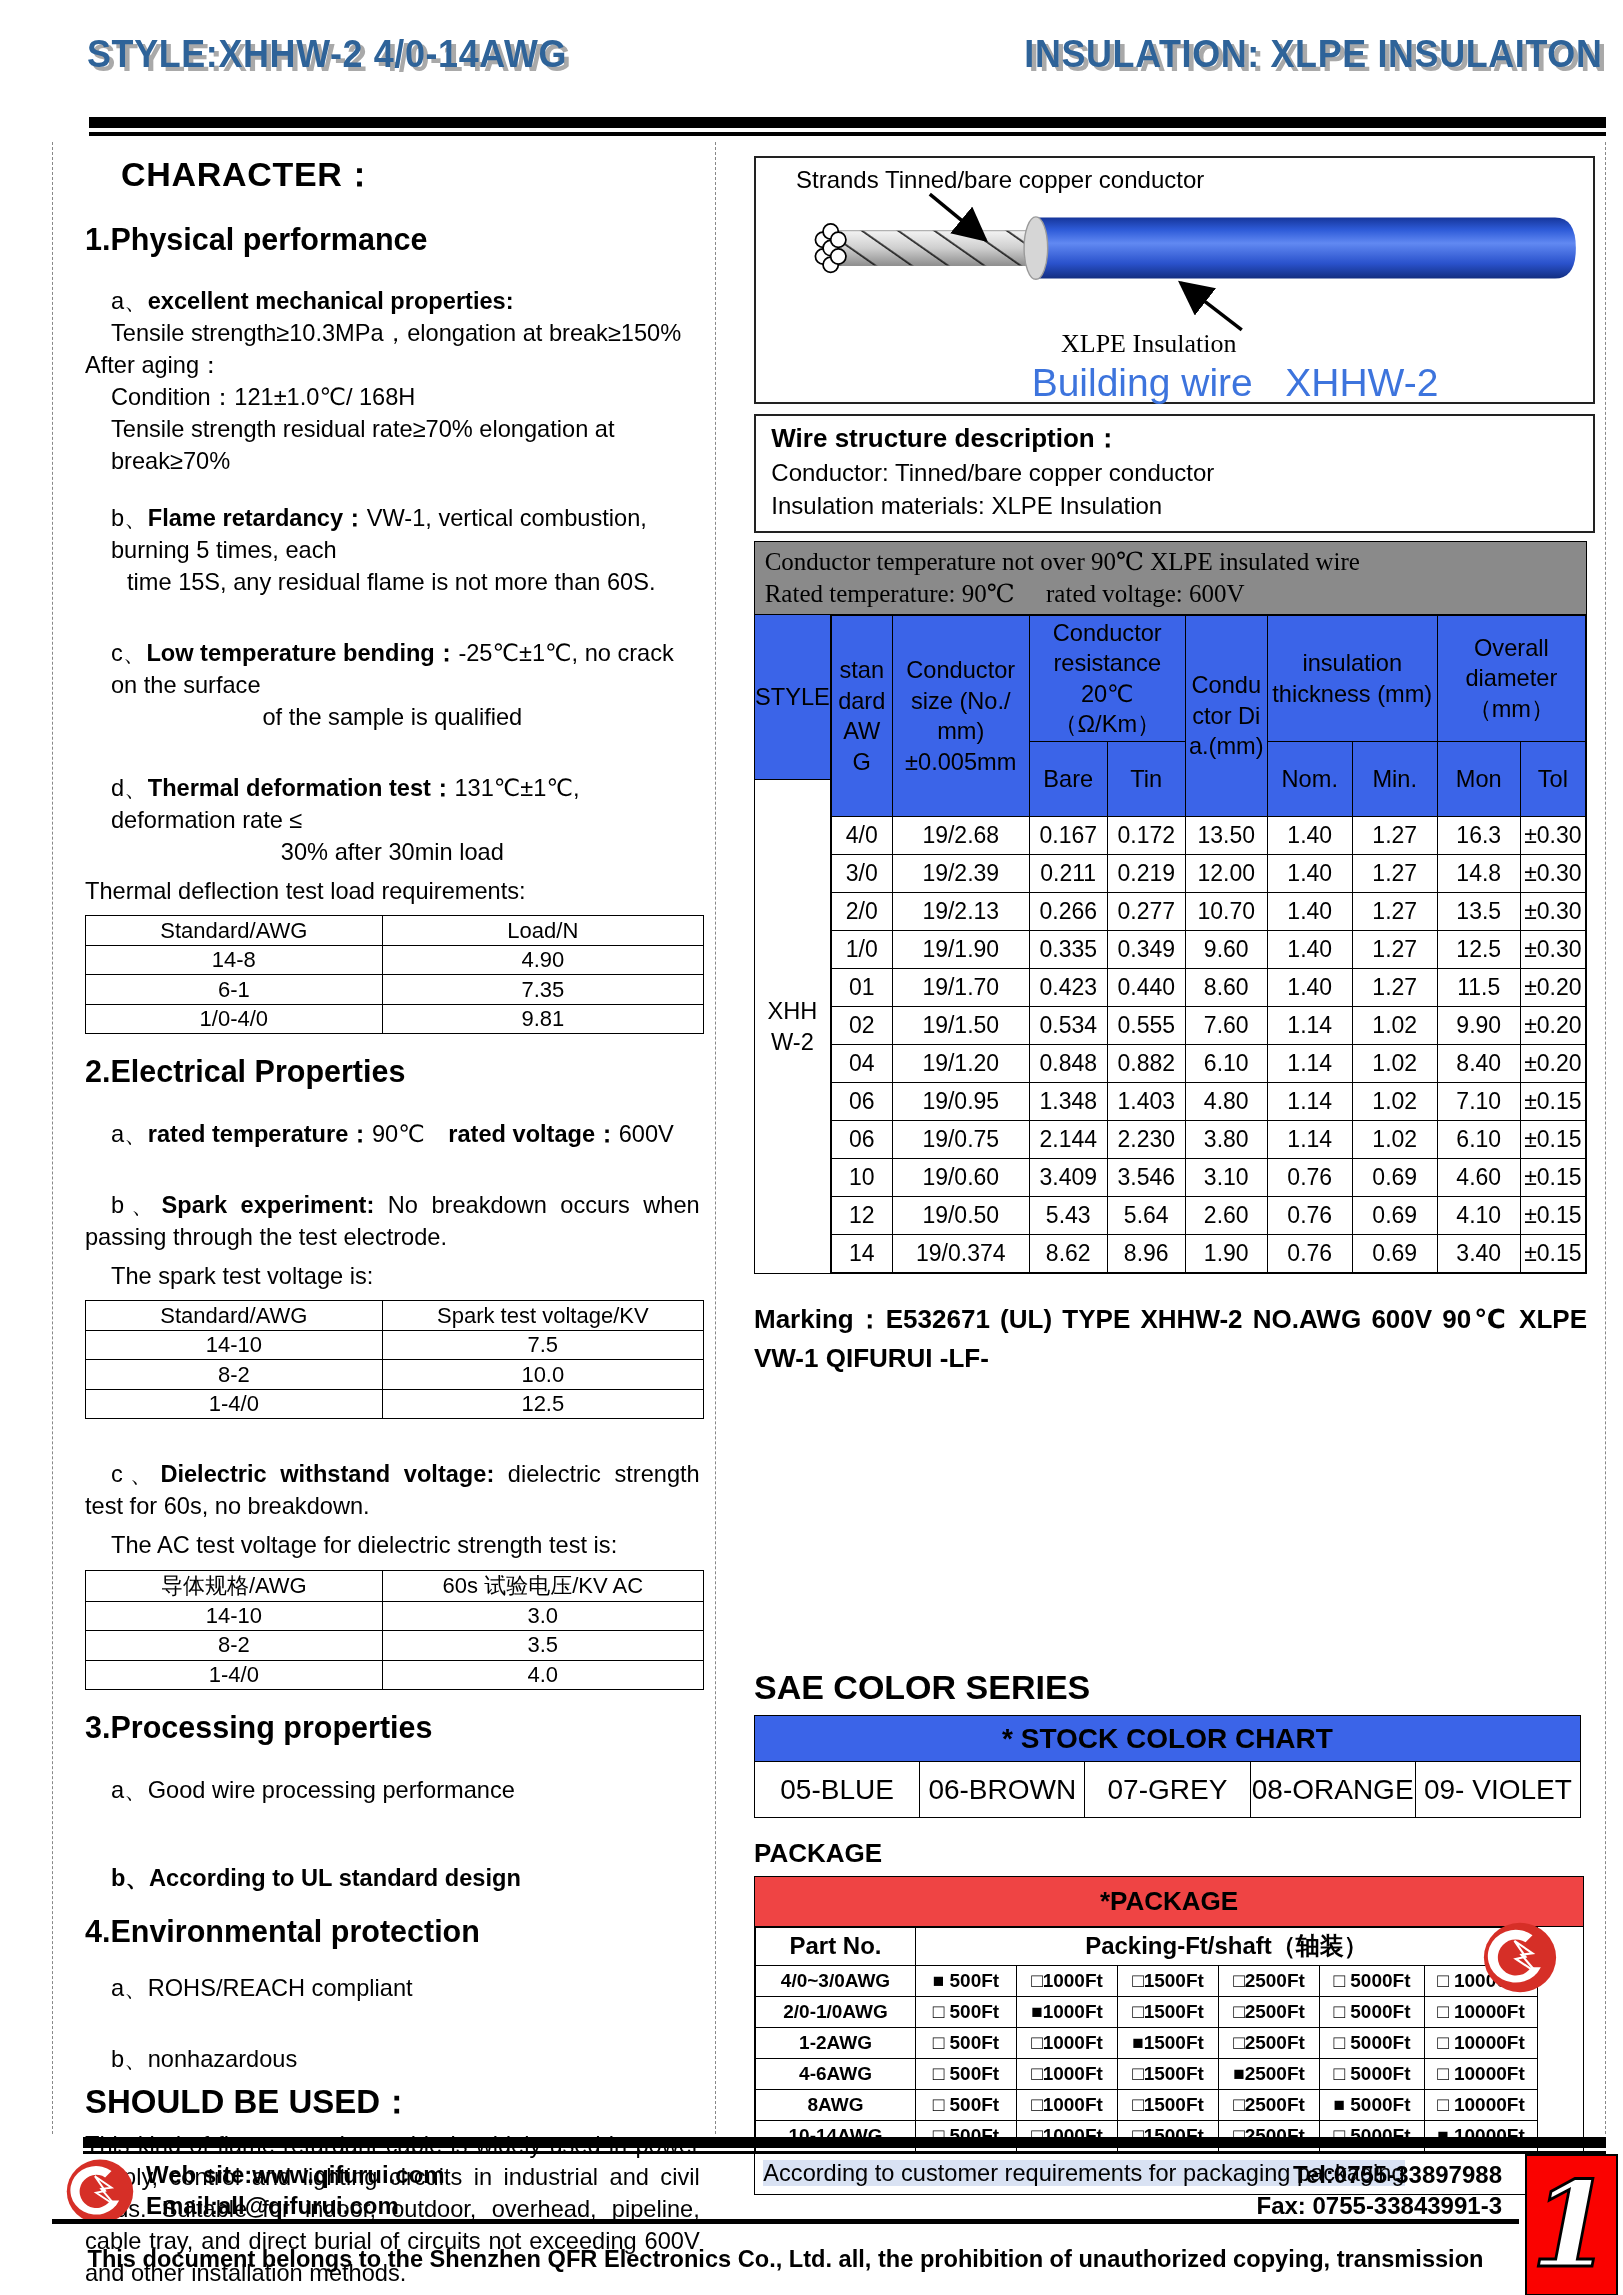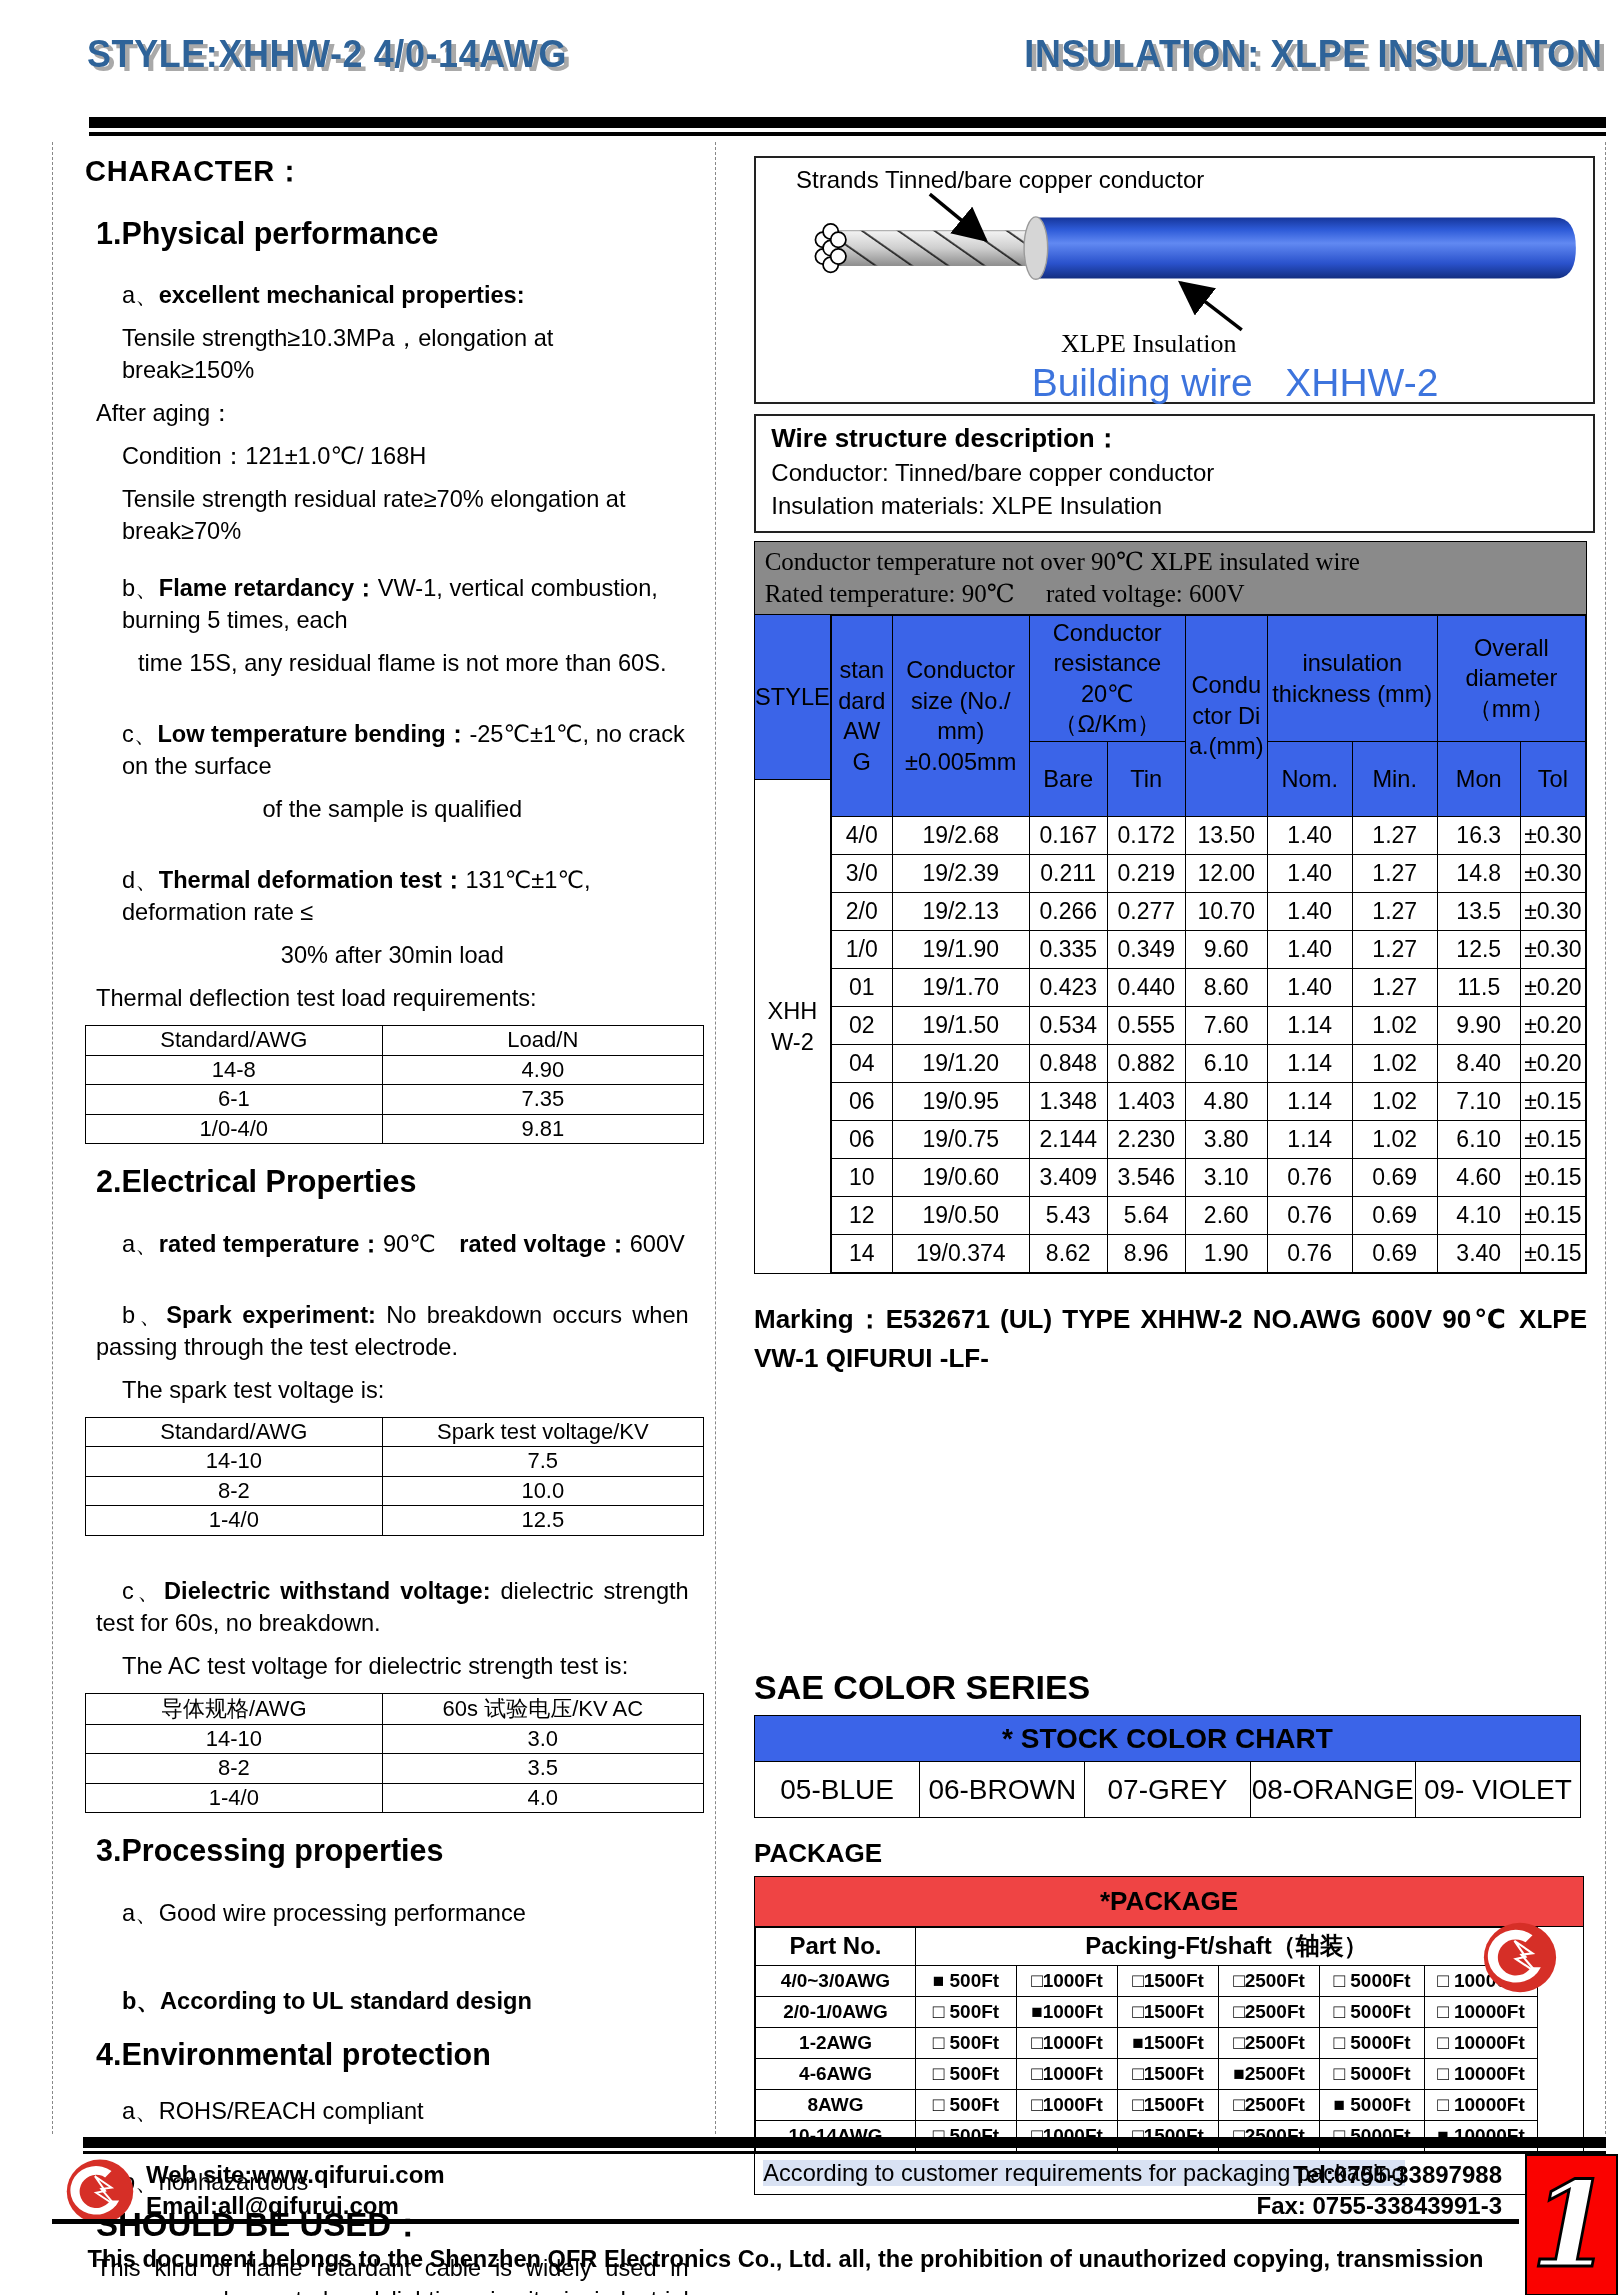--- a/index.html
+++ b/index.html
@@ -17,22 +17,22 @@
 
   
   .cols{position:absolute;left:52px;top:142px;width:1552px;height:1992px;
         border-left:1.4px dashed #888;border-right:1.4px dashed #888;}
   .lc{position:absolute;left:0;top:0;width:663px;height:100%;border-right:1.4px dashed #888;
       padding:9.7px 15.3px 0 32px;box-sizing:border-box;font-size:23.6px;}
   .rc{position:absolute;left:663px;top:0;width:889px;height:100%;
       padding:14px 0 0 38px;box-sizing:border-box;}
 
   
-  .lc p{margin:11px;line-height:32px;}
-  .char-h{font-size:29px;font-weight:bold;letter-spacing:0.7px;}
+  .lc p{margin:0;line-height:32px;}
+  .char-h{font-size:34px;font-weight:bold;letter-spacing:0.7px;margin-left:36px;}
   .sec{font-size:30.5px;font-weight:bold;margin:0;}
   .ind{padding-left:26px;}
   .ind2{padding-left:42px;}
   .center{text-align:center;}
   .just{text-align:justify;}
   .mt10{margin-top:7px!important;}.mt16{margin-top:11px!important;}
   .mt30{margin-top:21px!important;}.mt36{margin-top:25px!important;}
   .mt44{margin-top:30.5px!important;}.mt56{margin-top:39px!important;}
   .mt80{margin-top:56px!important;font-weight:bold;}
   .big-h{font-size:33px;font-weight:bold;}

